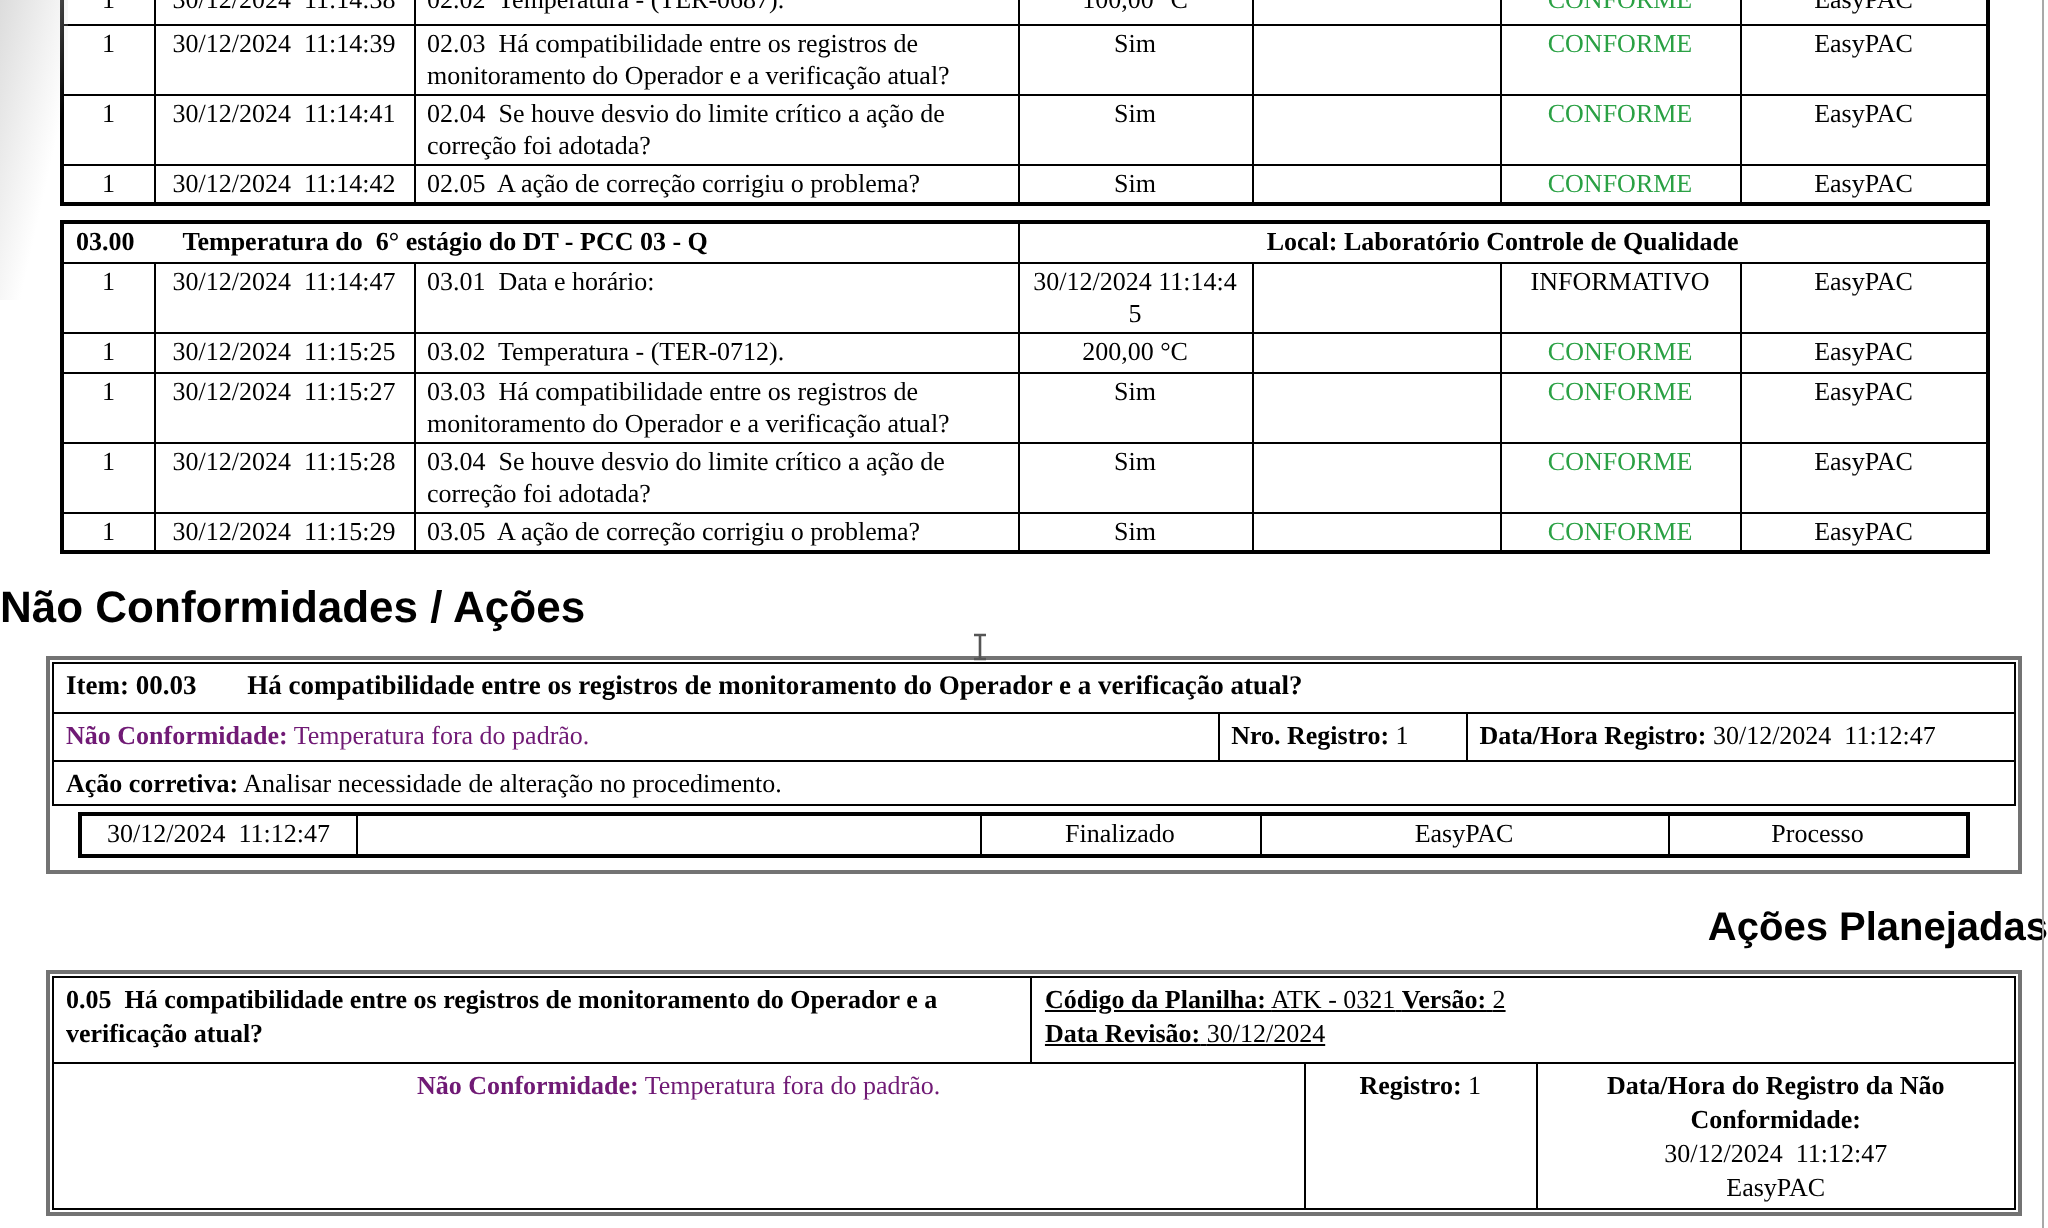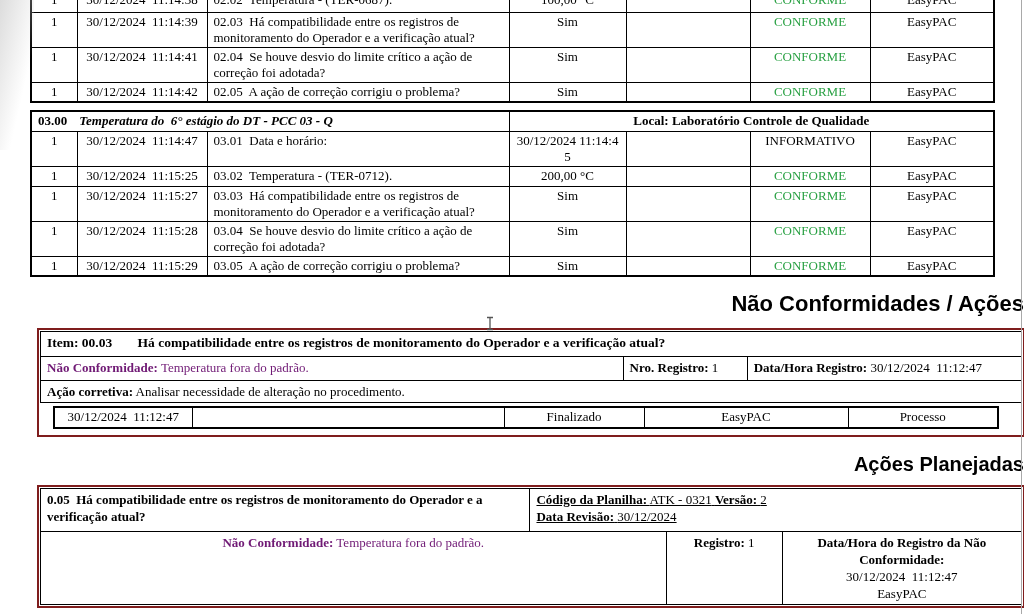--- a/index.html
+++ b/index.html
@@ -17,30 +17,30 @@
   .red{color:#701a75;}
 
   
   .clipA{height:104px;overflow:hidden;}
   table.mon{border-collapse:collapse;table-layout:fixed;width:963px;margin-left:30px;
         border:2.5px solid #000;}
   table.mon td{border:1.5px solid #000;padding:1px 6px;vertical-align:top;line-height:16px;overflow:hidden;}
   table.mon.first{margin-top:-11px;}
   table.mon.sec3{margin-top:6px;}
   td.sechead{padding-left:8px;}
-  .ttl{margin-left:12px;font-style:italic;}
-
-  .head1{margin-top:14px;text-align:right;font-family:"Liberation Sans",sans-serif;
+  .ttl{margin-left:24px;}
+
+  .head1{margin-top:14px;text-align:left;font-family:"Liberation Sans",sans-serif;
         font-weight:bold;font-size:22px;}
   .head2{margin-top:16px;text-align:right;font-family:"Liberation Sans",sans-serif;
         font-weight:bold;font-size:20px;}
   .ibeam{position:absolute;left:484px;top:316px;}
 
   
-  .box{margin-left:37px;width:982px;border:2px solid #7f1d1d;padding:1px;background:#fff;}
+  .box{margin-left:23px;width:982px;border:2px solid #737373;padding:1px;background:#fff;}
   .ncbox{margin-top:11px;}
   .apbox{margin-top:9px;}
   table.nct,table.apt{border-collapse:collapse;table-layout:fixed;width:100%;}
   table.nct td,table.apt td{border:1.5px solid #000;padding:2px 6px;vertical-align:top;line-height:17px;}
   td.itemrow{height:20px;font-size:13.5px;}
   td.itemrow .qsp{margin-left:22px;}
   td.ncred{height:19px;}
   td.acao{height:17px;}
   table.obs{border-collapse:collapse;table-layout:fixed;width:944px;margin:3px 0 5px 13px;
         border:2px solid #000;}

